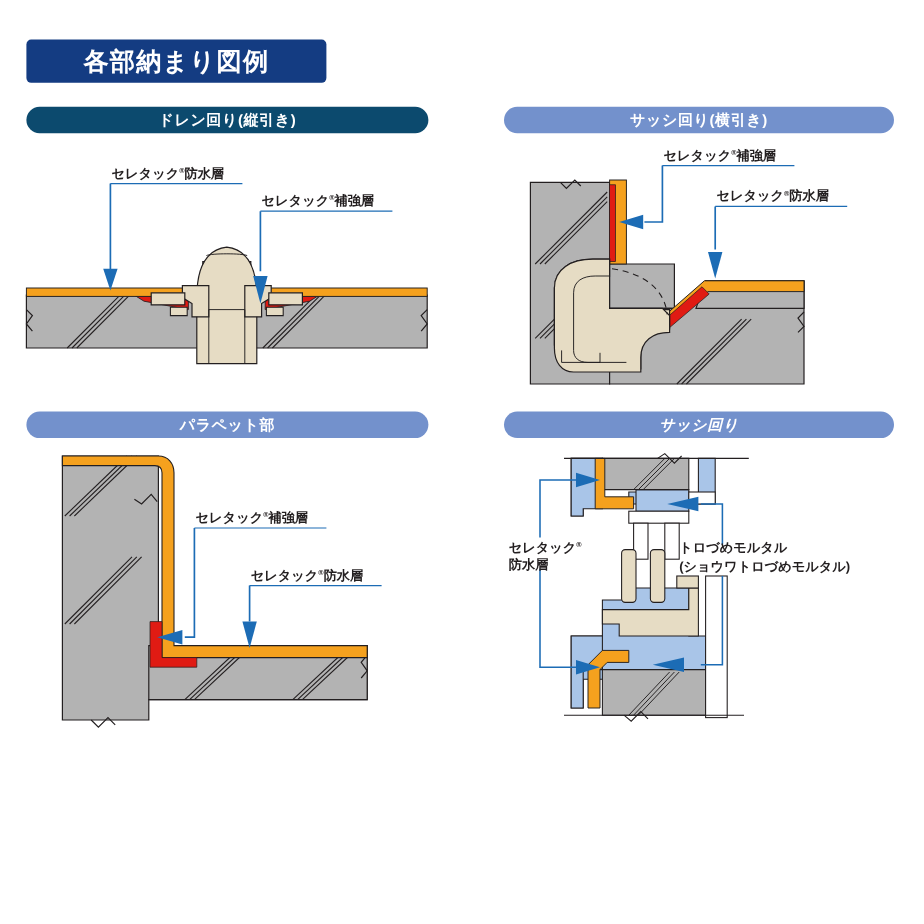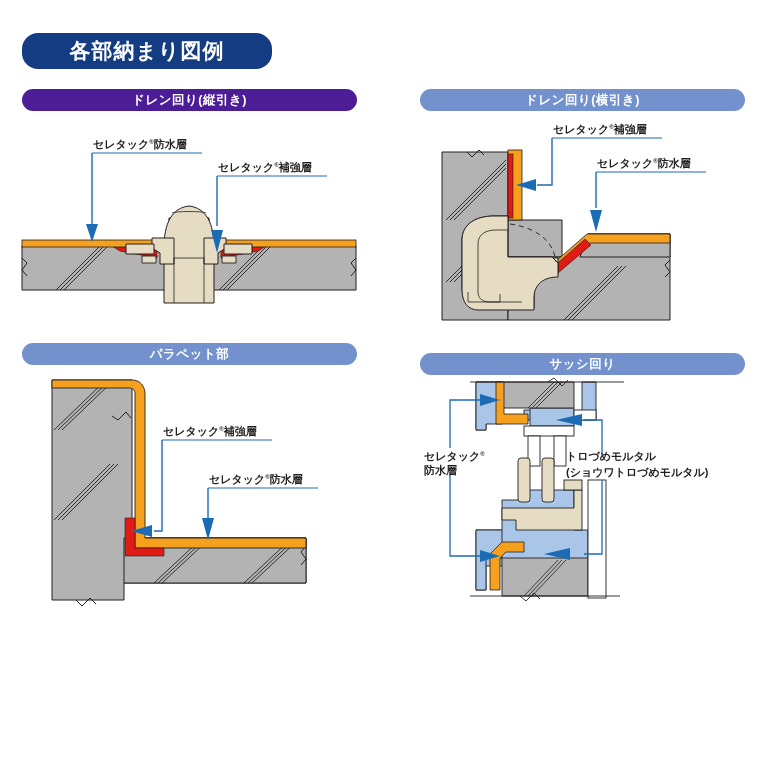--- a/index.html
+++ b/index.html
@@ -15,21 +15,21 @@
     overflow: hidden;
   }
 
   
   #main-title {
     position: absolute;
     left: 22px;
     top: 33px;
     width: 250px;
     height: 36px;
-    border-radius: 16px;
+    border-radius: 4px;
     display: flex;
     align-items: center;
     justify-content: center;
     color: #ffffff;
     font-size: 21px;
     font-weight: bold;
     letter-spacing: 1px;
   }
 
   
@@ -41,21 +41,21 @@
     align-items: center;
     justify-content: center;
     color: #ffffff;
     font-size: 12.5px;
     font-weight: bold;
     letter-spacing: 0.5px;
   }
   #hdr-0 { left: 22px;  top: 89px;  width: 335px; }
   #hdr-1 { left: 420px; top: 89px;  width: 325px; }
   #hdr-2 { left: 22px;  top: 343px; width: 335px; }
-  #hdr-3 { left: 420px; top: 353px; width: 325px; }
+  #hdr-3 { left: 420px; top: 343px; width: 325px; font-style: italic; }
 
   
   .panel {
     position: absolute;
   }
   #panel-0 { left: 14px;  top: 118px; width: 350px; height: 200px; }
   #panel-1 { left: 412px; top: 112px; width: 350px; height: 212px; }
   #panel-2 { left: 14px;  top: 368px; width: 350px; height: 250px; }
   #panel-3 { left: 424px; top: 368px; width: 330px; height: 250px; }
 
@@ -70,22 +70,22 @@
   .lbl-sup {
     font-size: 6px;
     fill: #231f20;
   }
 </style>
 </head>
 <body style="background: rgb(255, 255, 255);">
 
 <div id="main-title" style="background: rgb(20, 60, 130); color: rgb(255, 255, 255);">各部納まり図例</div>
 
-<div class="section-header" id="hdr-0" style="background: #4c1d95; color: rgb(255, 255, 255);">ドレン回り(縦引き)</div>
-<div class="section-header" id="hdr-1" style="background: rgb(115, 145, 204); color: rgb(255, 255, 255);">ドレン回り(横引き)</div>
+<div class="section-header" id="hdr-0" style="background: #0c4a6e; color: rgb(255, 255, 255);">ドレン回り(縦引き)</div>
+<div class="section-header" id="hdr-1" style="background: rgb(115, 145, 204); color: rgb(255, 255, 255);">サッシ回り(横引き)</div>
 <div class="section-header" id="hdr-2" style="background: rgb(115, 145, 204); color: rgb(255, 255, 255); font-family: Liberation Serif, serif;">パラペット部</div>
 <div class="section-header" id="hdr-3" style="background: rgb(115, 145, 204); color: rgb(255, 255, 255);">サッシ回り</div>
 
 <div class="panel" id="panel-0">
 <svg width="350" height="200" viewBox="0 0 350 200" xmlns="http://www.w3.org/2000/svg">
 
   <g>
     <path d="M8,128 L155,128 L155,100 L195,100 L195,128 L342,128 L342,172 L8,172 Z" fill="#B3B3B3" stroke="#231f20" stroke-width="1"></path>
   </g>
 

